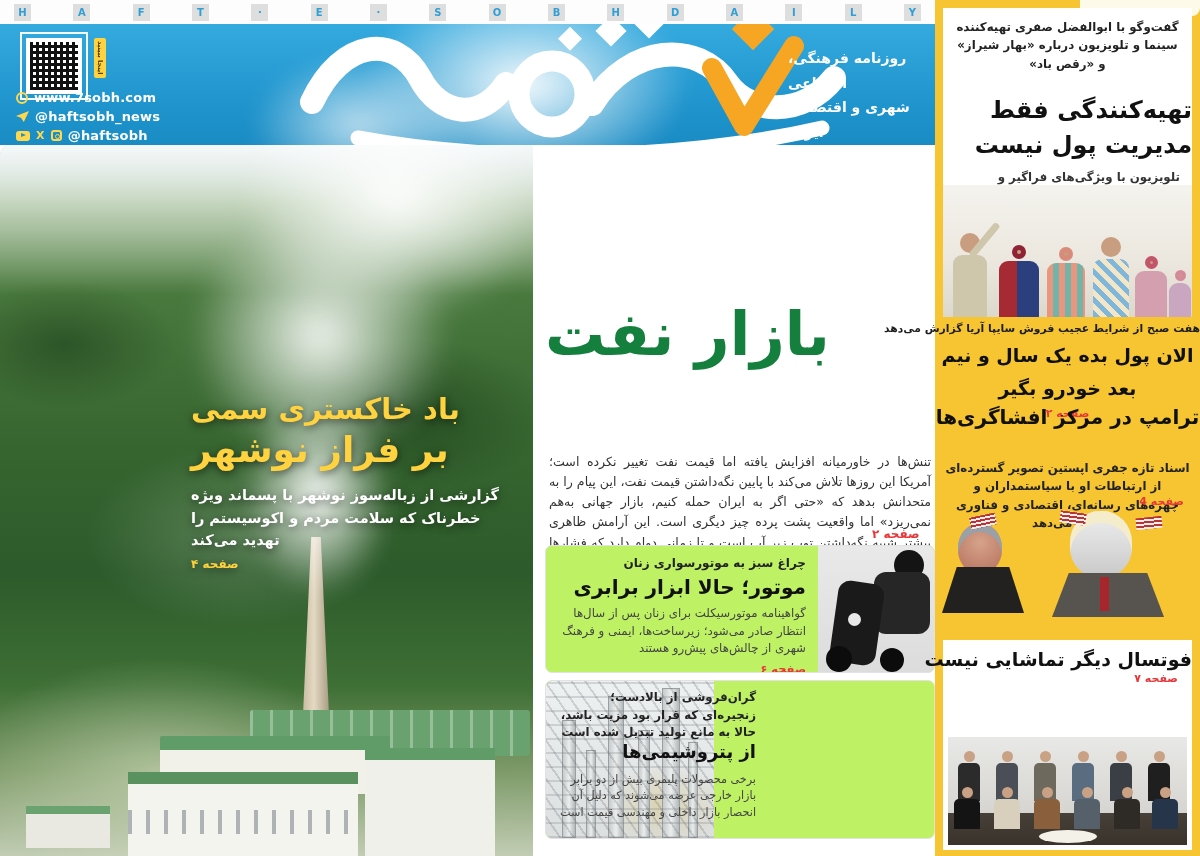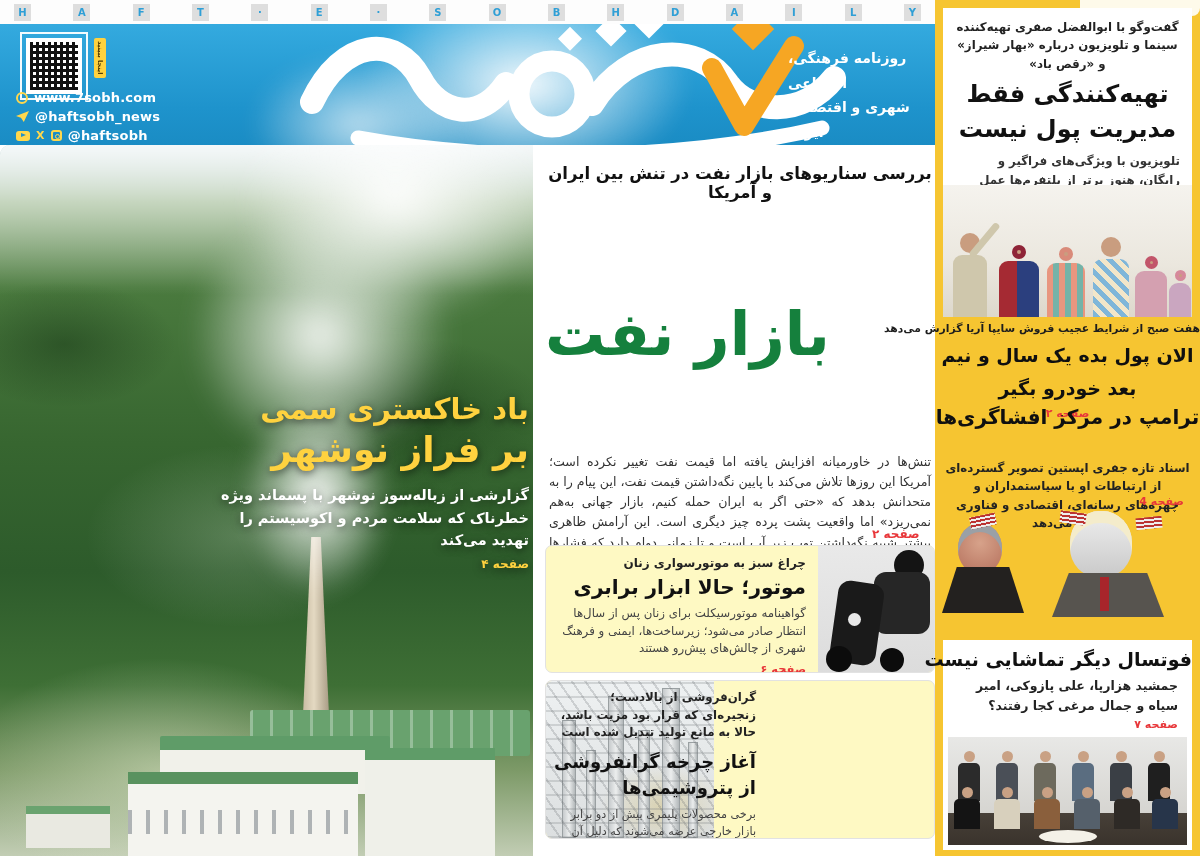--- a/index.html
+++ b/index.html
@@ -46,33 +46,33 @@
   .plume3{position:absolute;left:240px;top:-80px;width:310px;height:260px;background:radial-gradient(closest-side,rgba(255,255,255,.95),rgba(255,255,255,0));filter:blur(12px)}
   .chimney{position:absolute;left:296px;top:392px;width:40px;height:330px;background:linear-gradient(90deg,#b7a98f,#e4d9c2 45%,#8d8069);clip-path:polygon(38% 0,62% 0,100% 100%,0 100%)}
   .plant span{position:absolute;display:block}
   .hall-a{left:250px;bottom:100px;width:280px;height:46px;background:#69a26e;border-radius:3px;
     background-image:repeating-linear-gradient(90deg,rgba(255,255,255,.3) 0 3px,transparent 3px 20px)}
   .hall-b{left:160px;bottom:62px;width:230px;height:58px;background:#f1f1ea;border-top:14px solid #5f9c68;border-radius:2px}
   .bldg-main{left:128px;bottom:0;width:230px;height:84px;background:#f4f4ef;border-top:12px solid #59925f;
     background-image:repeating-linear-gradient(90deg,rgba(90,100,110,.45) 0 4px,transparent 4px 18px);background-size:100% 24px;background-position:0 26px;background-repeat:no-repeat}
   .bldg-right{left:365px;bottom:0;width:130px;height:108px;background:#eff0e9;border-top:12px solid #5f9c68}
   .bldg-left{left:26px;bottom:8px;width:84px;height:42px;background:#e9e9e1;border-top:8px solid #6aa36f}
-  .photo-story{position:absolute;right:4px;top:246px;width:330px;direction:rtl;text-align:right;text-shadow:0 2px 8px rgba(0,0,0,.6)}
+  .photo-story{position:absolute;right:12px;top:246px;width:330px;direction:rtl;text-align:left;text-shadow:0 2px 8px rgba(0,0,0,.6)}
   .ps-t1{color:#ffd23f;font-size:29px;font-weight:bold;line-height:1.25}
   .ps-t2{color:#ffd23f;font-size:36px;font-weight:bold;line-height:1.3}
   .ps-tx{color:#fff;font-size:14.5px;font-weight:bold;line-height:1.55;margin-top:10px}
   .ps-pg{color:#ffd23f;font-size:12px;font-weight:bold;margin-top:6px}
   
   .c-kicker{left:545px;top:164px;width:390px;text-align:center;font-size:16.5px;font-weight:bold;color:#111;direction:rtl}
   .c-h1{left:545px;top:192px;width:390px;text-align:center;font-size:52px;font-weight:bold;color:#141414;direction:rtl;white-space:nowrap;line-height:1.7}
   .c-h2{left:545px;top:288px;width:390px;text-align:left;font-size:60px;font-weight:bold;color:#15803d;direction:rtl;white-space:nowrap;line-height:1.55}
   .c-sub{left:545px;top:390px;width:390px;text-align:center;font-size:17.5px;font-weight:bold;color:#7a2e26;direction:rtl;line-height:1.55}
   .c-body{left:549px;top:452px;width:382px;font-size:12.6px;color:#333;direction:rtl;text-align:justify;line-height:1.6}
   .pgmark{position:absolute;color:#e8373a;font-weight:bold;font-size:12px;direction:rtl}
-  .gray-card{background:#fef9c3;border:1px solid #e2e2e2;border-radius:7px;overflow:hidden;direction:rtl}
+  .gray-card{background:#bef264;border:1px solid #e2e2e2;border-radius:7px;overflow:hidden;direction:rtl}
   .moto{left:545px;top:545px;width:390px;height:128px}
   .moto-txt{position:absolute;right:128px;left:12px;top:10px;text-align:right}
   .mk{font-size:12px;font-weight:bold;color:#222}
   .mt{font-size:20px;font-weight:bold;color:#111;margin-top:5px;white-space:nowrap}
   .mx{font-size:11.8px;color:#444;line-height:1.5;margin-top:6px}
   .mp{font-size:11.5px;color:#e8373a;font-weight:bold;margin-top:4px}
   .moto-photo{position:absolute;left:272px;right:0;top:0;bottom:0;background:linear-gradient(180deg,#e9e9e9,#dcdcdc)}
   .moto-photo i{position:absolute;display:block}
   .petro{left:545px;top:680px;width:390px;height:159px}
   .petro-txt{position:absolute;right:178px;left:10px;top:8px;text-align:right}
@@ -85,21 +85,21 @@
   .petro-photo i{position:absolute;display:block;background:linear-gradient(90deg,#c6cacc,#eceeee 50%,#b3b8ba);border:1px solid #9aa0a2}
   .lattice{position:absolute;inset:0;background:
     repeating-linear-gradient(55deg,rgba(90,95,100,.22) 0 2px,transparent 2px 11px),
     repeating-linear-gradient(0deg,rgba(120,125,128,.25) 0 2px,transparent 2px 14px)}
   
   .sidebar{right:0;top:0;width:265px;height:856px;background:#f6c531}
   .corner-blob{position:absolute;right:0;top:-10px;width:120px;height:26px;background:#fff;border-radius:0 0 8px 8px;opacity:.9}
   .side-card{position:absolute;background:#fff}
   .prod-card{left:8px;top:8px;width:249px;height:309px}
   .prod-k{padding:10px 10px 0;font-size:11.8px;font-weight:bold;color:#222;text-align:center;line-height:1.55;direction:rtl}
-  .prod-t{font-size:24px;font-weight:bold;color:#111;text-align:center;line-height:1.45;margin-top:4px;direction:rtl}
+  .prod-t{font-size:24px;font-weight:bold;color:#111;text-align:right;line-height:1.45;margin-top:20px;direction:rtl}
   .prod-x{font-size:11.8px;font-weight:bold;color:#333;text-align:right;padding:0 12px;margin-top:6px;line-height:1.55;direction:rtl}
   .prod-p{font-size:11px;color:#e8373a;font-weight:bold;text-align:right;padding:0 12px;margin-top:3px;direction:rtl}
   .fam{position:absolute;left:0;right:0;bottom:0;height:132px;background:linear-gradient(180deg,#f5f3ee 0%,#ebe7de 60%,#ddd8cc 100%);overflow:hidden}
   .fam-p{position:absolute;bottom:0}
   .fam-head{display:block;width:20px;height:20px;border-radius:50%;background:#c99d7f;margin:0 auto 2px}
   .fam-body{display:block;border-radius:9px 9px 0 0}
   .side-k{position:absolute;left:0;width:265px;text-align:center;font-size:10.8px;font-weight:bold;color:#1d1d1d;direction:rtl;white-space:nowrap}
   .side-t{position:absolute;left:0;width:265px;text-align:center;font-weight:bold;color:#101010;direction:rtl;white-space:nowrap}
   .side-x{position:absolute;left:0;width:265px;text-align:center;font-size:11.8px;font-weight:bold;color:#222;direction:rtl;line-height:1.55;padding:0 10px}
   .montage{position:absolute;left:5px;top:507px;width:255px;height:128px;overflow:hidden}
@@ -208,21 +208,20 @@
       <span class="bldg-left"></span>
     </div>
     <div class="photo-story">
       <div class="ps-t1">باد خاکستری سمی</div>
       <div class="ps-t2">بر فراز نوشهر</div>
       <div class="ps-tx">گزارشی از زباله‌سوز نوشهر با پسماند ویژه خطرناک که سلامت مردم و اکوسیستم را تهدید می‌کند</div>
       <div class="ps-pg">صفحه ۴</div>
     </div>
   </div>
 
-  <div class="abs c-kicker">بررسی سناریوهای بازار نفت در تنش بین ایران و آمریکا</div>
   <div class="abs c-h2">بازار نفت</div>
   <div class="abs c-body">تنش‌ها در خاورمیانه افزایش یافته اما قیمت نفت تغییر نکرده است؛ آمریکا این روزها تلاش می‌کند با پایین نگه‌داشتن قیمت نفت، این پیام را به متحدانش بدهد که «حتی اگر به ایران حمله کنیم، بازار جهانی به‌هم نمی‌ریزد» اما واقعیت پشت پرده چیز دیگری است. این آرامش ظاهری بیشتر شبیه نگه‌داشتن توپ زیر آب است و تا زمانی دوام دارد که فشارها بالا نرود. قیمت نفت روز شنبه کمی عقب نشست، اما سایه تنش ایران و آمریکا همچنان روی بازار سنگینی می‌کند...</div>
   <span class="pgmark" style="left:872px;top:527px">صفحه ۲</span>
 
   <div class="abs gray-card moto">
     <div class="moto-photo">
       <i style="right:10px;top:4px;width:30px;height:30px;border-radius:50%;background:#141414"></i>
       <i style="right:4px;top:26px;width:56px;height:62px;border-radius:12px;background:#262626"></i>
       <i style="left:16px;bottom:8px;width:46px;height:82px;border-radius:12px;background:#1a1a1a;transform:rotate(8deg)"></i>
       <i style="left:30px;bottom:46px;width:13px;height:13px;border-radius:50%;background:#e8e8e8"></i>
@@ -242,21 +241,20 @@
       <i style="left:16px;bottom:0;width:14px;height:118px"></i>
       <i style="left:40px;bottom:0;width:10px;height:88px"></i>
       <i style="left:62px;bottom:0;width:16px;height:142px"></i>
       <i style="left:92px;bottom:0;width:12px;height:108px"></i>
       <i style="left:116px;bottom:0;width:18px;height:150px"></i>
       <i style="left:142px;bottom:0;width:10px;height:96px"></i>
       <span class="lattice"></span>
     </div>
     <div class="petro-txt">
       <div class="pk">گران‌فروشی از بالادست؛ زنجیره‌ای که قرار بود مزیت باشد، حالا به مانع تولید تبدیل شده است</div>
-      <div class="pt">آغاز چرخه گرانفروشی</div>
       <div class="pt" style="margin-top:-6px">از پتروشیمی‌ها</div>
       <div class="px">برخی محصولات پلیمری بیش از دو برابر بازار خارجی عرضه می‌شوند که دلیل آن انحصار بازار داخلی و مهندسی قیمت است</div>
 
     </div>
   </div>
 
   <div class="abs sidebar">
     <span class="corner-blob"></span>
 
     <div class="side-card prod-card">
@@ -310,21 +308,20 @@
       <i style="left:160px;top:70px;width:9px;height:34px;background:#a8252b"></i>
       <span class="crowd">
         <i class="flag" style="left:30px;top:8px;transform:rotate(-12deg)"></i>
         <i class="flag" style="left:120px;top:5px;transform:rotate(8deg)"></i>
         <i class="flag" style="left:196px;top:10px;transform:rotate(-6deg)"></i>
       </span>
     </div>
 
     <div class="side-card futsal-card">
       <div class="fut-t">فوتسال دیگر تماشایی نیست</div>
-      <div class="fut-x">جمشید هزارپا، علی پازوکی، امیر سیاه و جمال مرغی کجا رفتند؟</div>
       <div class="fut-p">صفحه ۷</div>
       <div class="fut-photo">
         <span class="fut-m" style="left:10px;bottom:44px">
             <i class="fut-head"></i>
             <i class="fut-body" style="width:22px;height:38px;background:#2b2b2b"></i>
           </span>
         <span class="fut-m" style="left:48px;bottom:44px">
             <i class="fut-head"></i>
             <i class="fut-body" style="width:22px;height:38px;background:#4a4f57"></i>
           </span>

